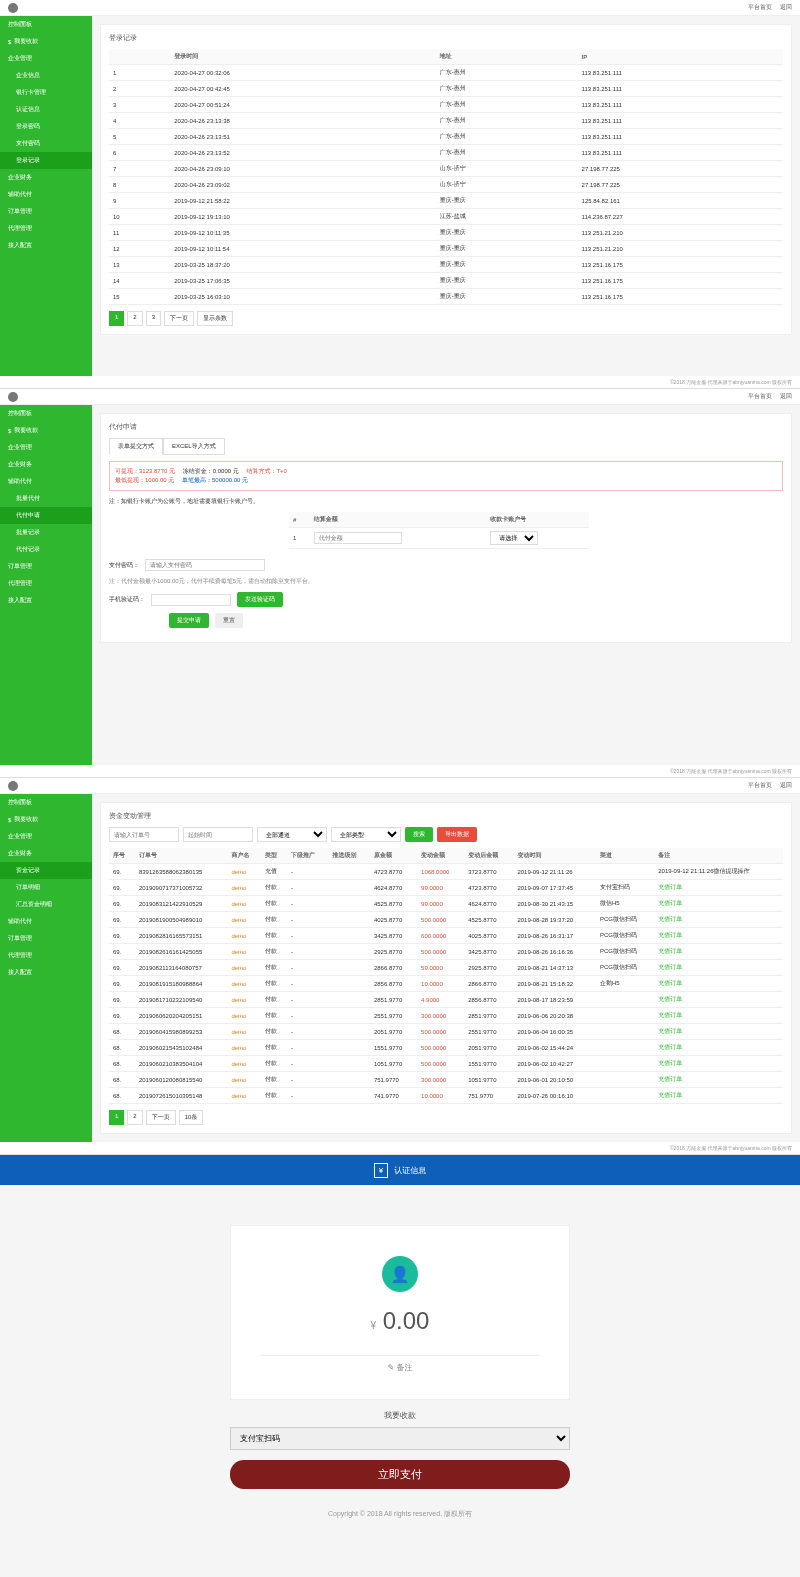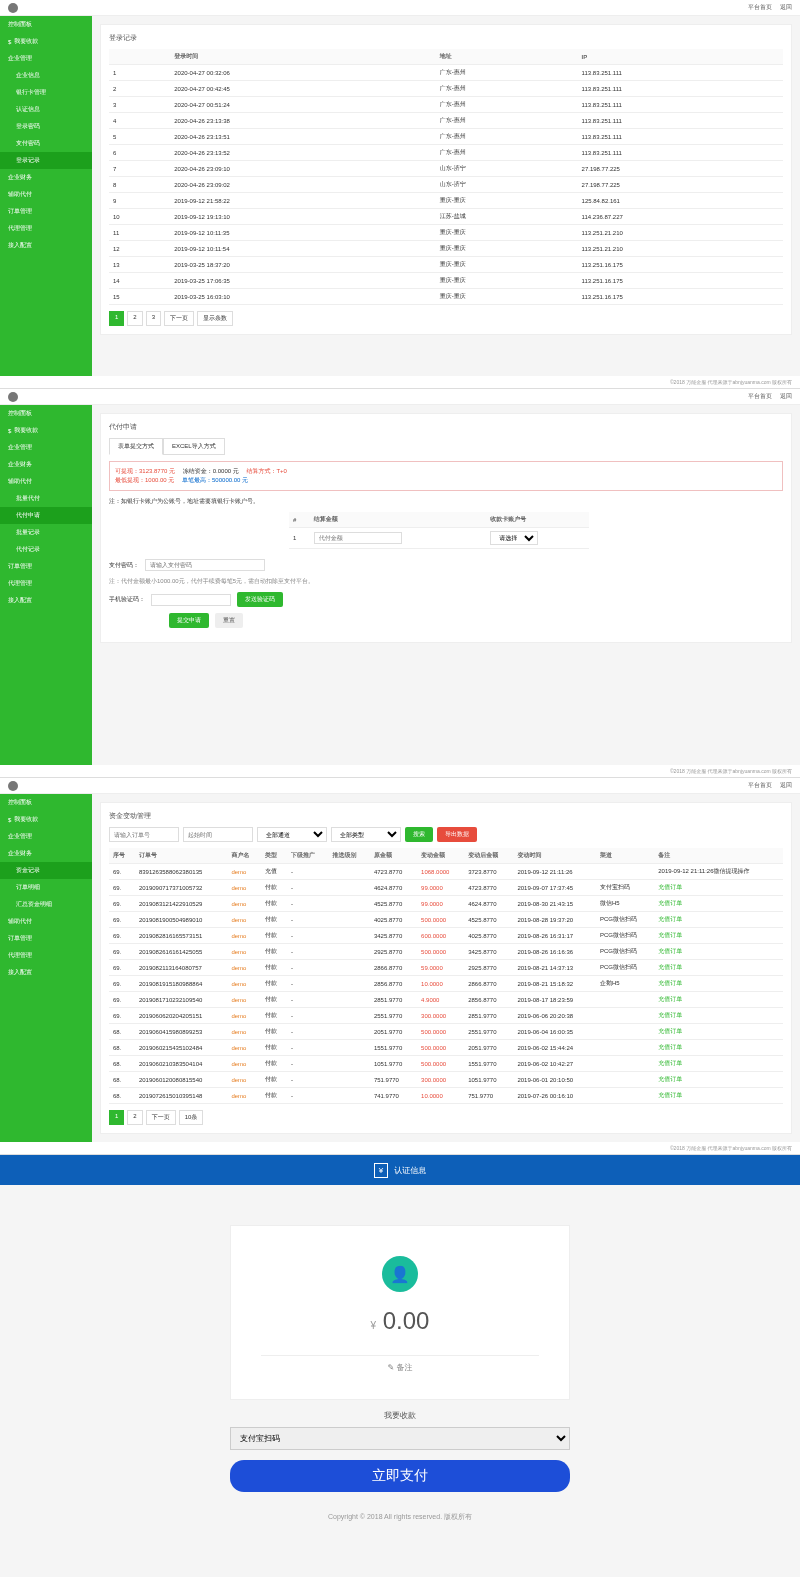--- a/index.html
+++ b/index.html
@@ -41,21 +41,21 @@
 .blue{color:#0066cc}
 .blue-bar{background:#0d5fb8;color:#fff;height:30px;display:flex;align-items:center;justify-content:center;gap:6px;font-size:8px}
 .cashier{background:#f5f5f5;padding:40px 0;text-align:center}
 .cashier-card{background:#fff;width:340px;margin:0 auto;padding:30px 30px 20px;border:1px solid #eee}
 .av-circle{width:36px;height:36px;border-radius:50%;background:#1abc9c;margin:0 auto 15px;display:flex;align-items:center;justify-content:center;color:#fff;font-size:16px}
 .amount{font-size:24px;color:#555;margin-bottom:20px}
 .remark{text-align:center;font-size:8px;color:#888;padding:6px 0;border-top:1px solid #eee}
 .pay-sec{width:340px;margin:10px auto 0}
 .pay-label{font-size:8px;margin-bottom:6px;color:#555}
 .pay-sel{width:100%;padding:5px;border:1px solid #ccc;font-size:8px;margin-bottom:10px}
-.pay-btn{width:100%;padding:7px;background:#1d4ed8;color:#fff;border:none;border-radius:14px;font-size:14px;cursor:pointer}
+.pay-btn{width:100%;padding:7px;background:#7f1d1d;color:#fff;border:none;border-radius:14px;font-size:11px;cursor:pointer}
 .copyright{font-size:7px;color:#999;padding:20px 0}
 </style>
 </head>
 <body>
 
 <div class="panel">
 <div class="topbar">
       <div class="avatar"></div>
 <div class="toplinks">
         <span>平台首页</span>

